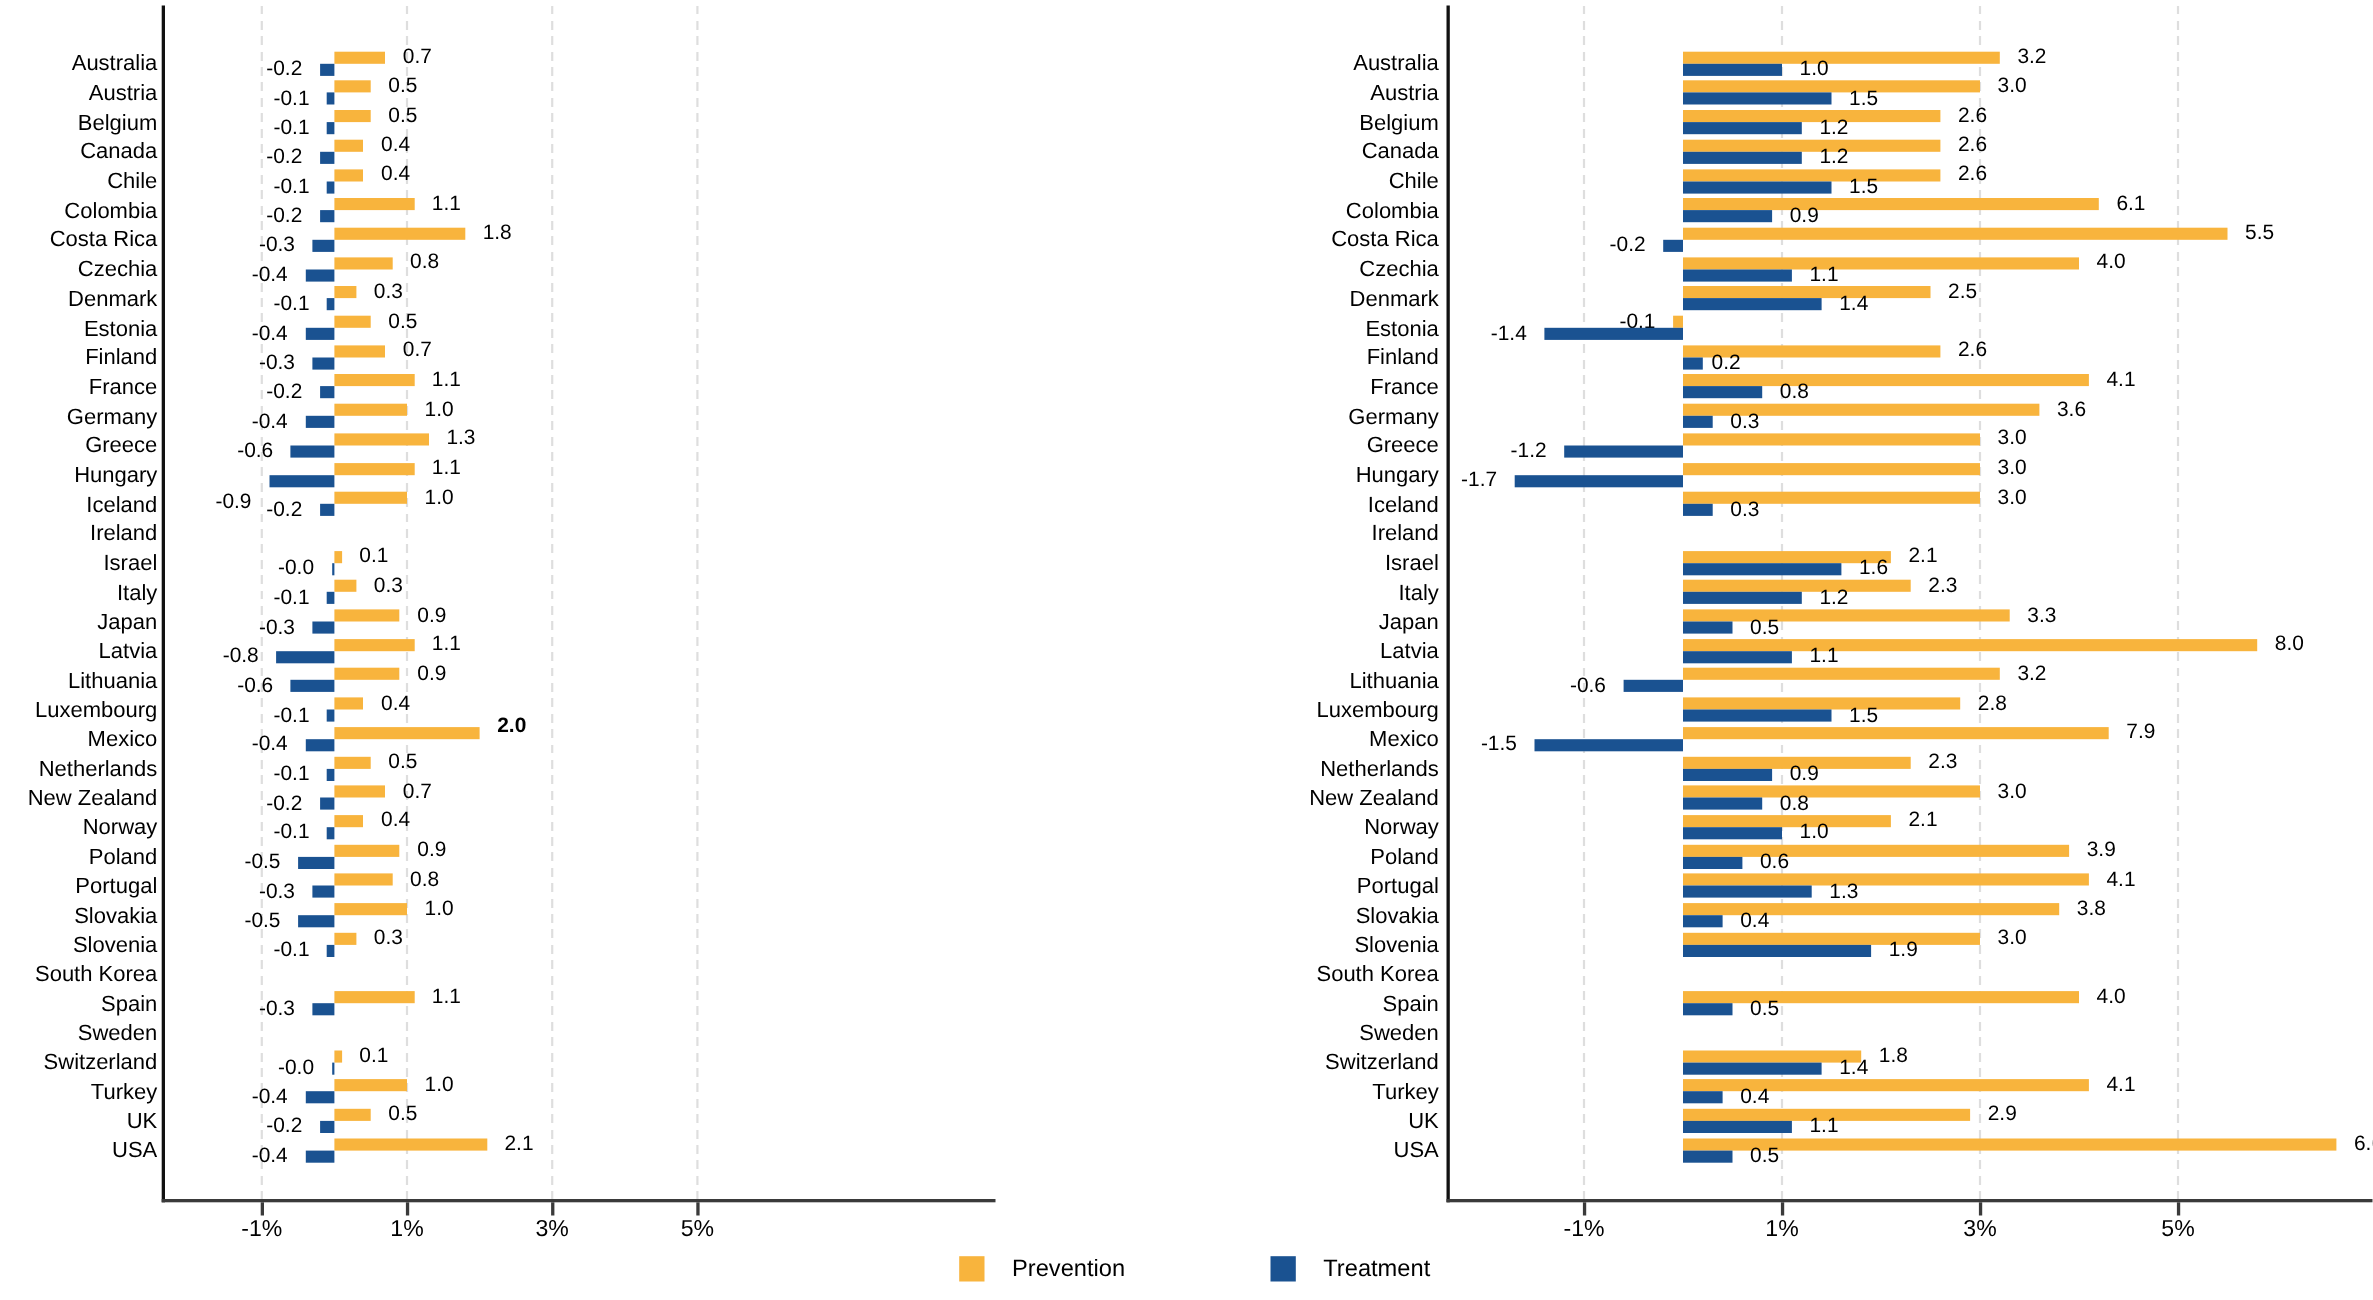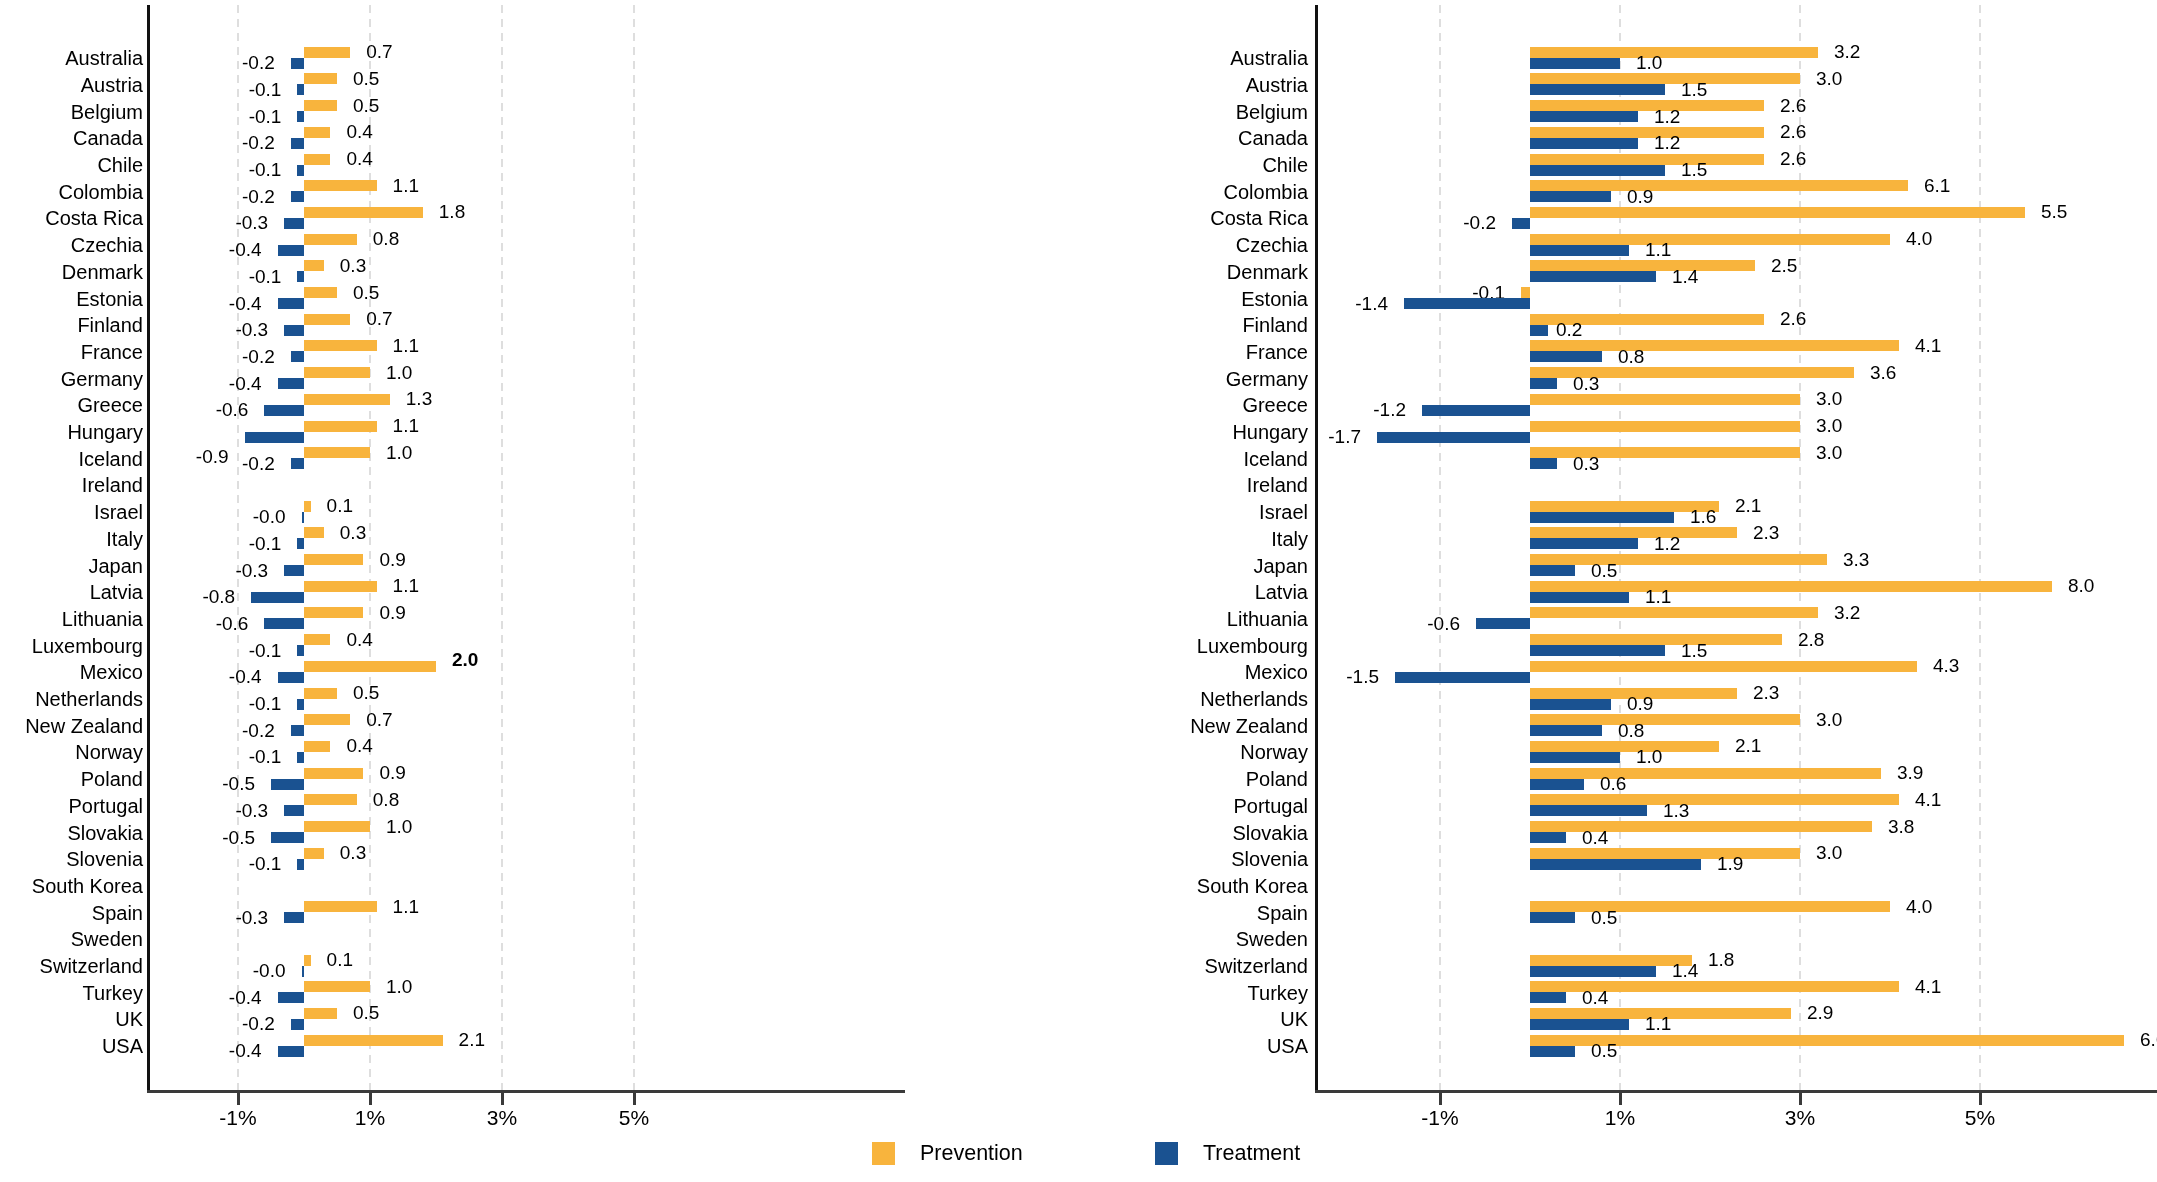--- a/index.html
+++ b/index.html
@@ -350,21 +350,21 @@
       <div class="val-label" style="top: 599.9px; left: 1834px;">3.2</div>
       <div class="bar" style="background: rgb(26, 82, 145); top: 618.4px; width: 54px; left: 1476px;"></div>
       <div class="val-label neg" style="top: 610.9px; width: 70px; left: 1390px;">-0.6</div>
       <div class="abs country-label" style="left: 888px; top: 631.6px;">Luxembourg</div>
       <div class="bar" style="background: rgb(248, 180, 61); top: 634.1px; width: 252px; left: 1530px;"></div>
       <div class="val-label" style="top: 626.6px; left: 1798px;">2.8</div>
       <div class="bar" style="background: rgb(26, 82, 145); top: 645.1px; width: 135px; left: 1530px;"></div>
       <div class="val-label" style="top: 637.6px; left: 1681px;">1.5</div>
       <div class="abs country-label" style="left: 888px; top: 658.3px;">Mexico</div>
       <div class="bar" style="background: rgb(248, 180, 61); top: 660.8px; width: 387px; left: 1530px;"></div>
-      <div class="val-label" style="top: 653.3px; left: 1933px;">4.3</div>
+      <div class="val-label" style="top: 653.3px; left: 1933px;">7.9</div>
       <div class="bar" style="background: rgb(26, 82, 145); top: 671.8px; width: 135px; left: 1395px;"></div>
       <div class="val-label neg" style="top: 664.3px; width: 70px; left: 1309px;">-1.5</div>
       <div class="abs country-label" style="left: 888px; top: 685px;">Netherlands</div>
       <div class="bar" style="background: rgb(248, 180, 61); top: 687.5px; width: 207px; left: 1530px;"></div>
       <div class="val-label" style="top: 680px; left: 1753px;">2.3</div>
       <div class="bar" style="background: rgb(26, 82, 145); top: 698.5px; width: 81px; left: 1530px;"></div>
       <div class="val-label" style="top: 691px; left: 1627px;">0.9</div>
       <div class="abs country-label" style="left: 888px; top: 711.7px;">New Zealand</div>
       <div class="bar" style="background: rgb(248, 180, 61); top: 714.2px; width: 270px; left: 1530px;"></div>
       <div class="val-label" style="top: 706.7px; left: 1816px;">3.0</div>

